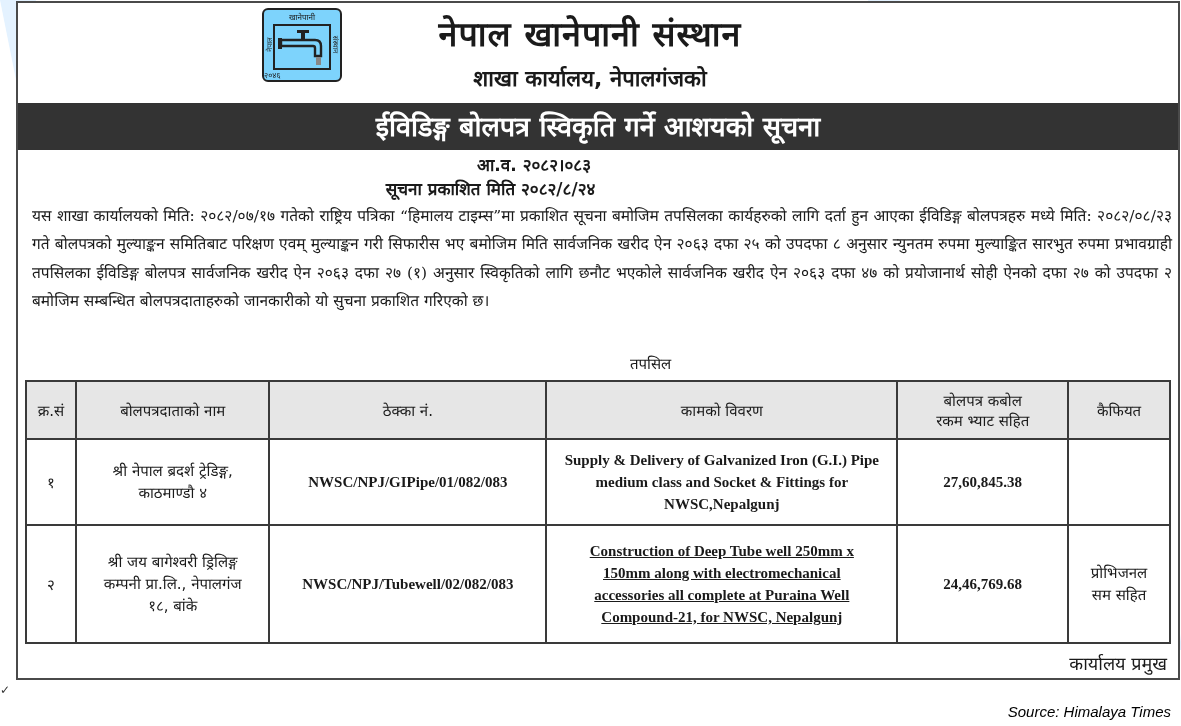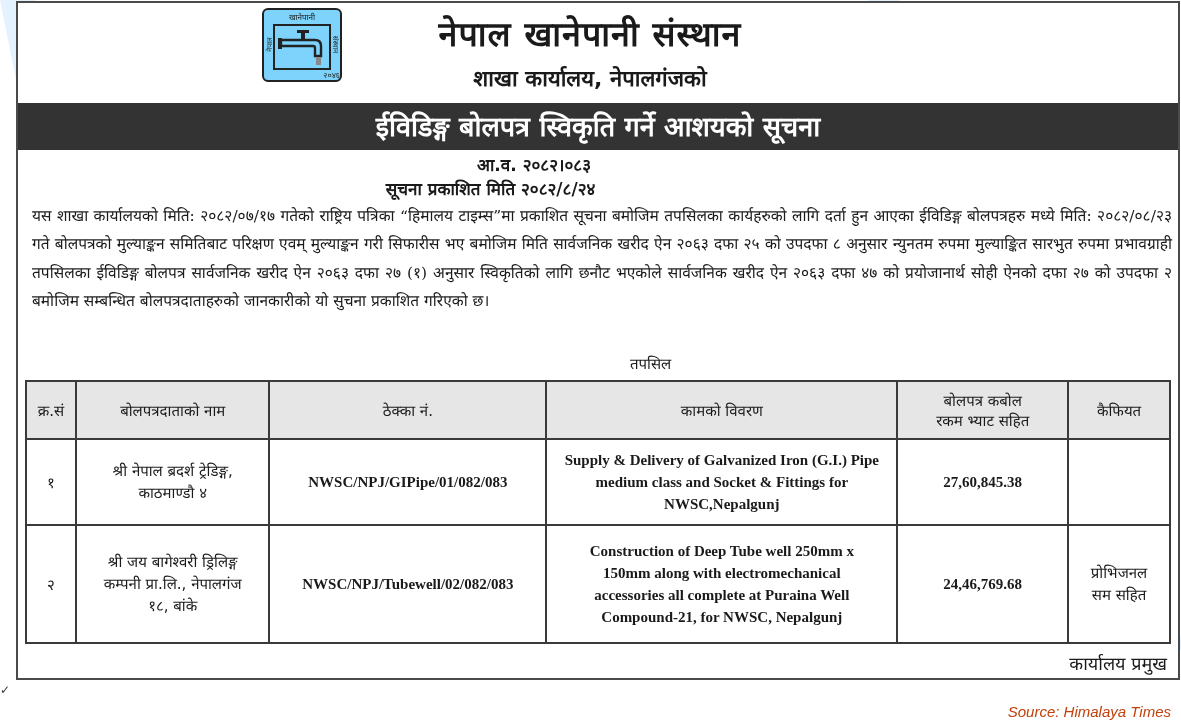--- a/index.html
+++ b/index.html
@@ -29,21 +29,21 @@
   
   .logo {
     position: absolute; left: 262px; top: 8px; width: 80px; height: 74px;
     border: 2px solid #222; border-radius: 6px; background: #7dd3fc; z-index: 2;
   }
   .logo-inner {
     position: absolute; left: 9px; top: 14px; width: 58px; height: 46px;
     border: 2px solid #222;
   }
   .logo-top { position: absolute; left: 0; right: 0; top: 1px; text-align: center; font-size: 8px; }
-  .logo-bottom { position: absolute; left: 0; right: 0; bottom: 0px; text-align: right; font-size: 8px; }
+  .logo-bottom { position: absolute; left: 0; right: 0; bottom: 0px; text-align: left; font-size: 8px; }
   .logo-left { position: absolute; left: -2px; top: 30px; font-size: 7px; transform: rotate(-90deg); }
   .logo-right { position: absolute; right: -4px; top: 30px; font-size: 7px; transform: rotate(90deg); }
 
   .org-title {
     position: absolute; left: 360px; top: 10px; width: 460px; text-align: center;
     font-size: 34px; font-weight: bold; letter-spacing: 1px; z-index: 2;
   }
   .org-sub {
     position: absolute; left: 360px; top: 62px; width: 460px; text-align: center;
     font-size: 22px; font-weight: bold; z-index: 2;
@@ -78,21 +78,21 @@
   .en-bold { font-family: "Liberation Serif", serif; font-weight: bold; font-size: 16.5px; line-height: 22px; }
   .contract { font-family: "Liberation Serif", serif; font-weight: bold; font-size: 16.5px; }
   .amount { font-family: "Liberation Serif", serif; font-weight: bold; font-size: 17px; }
   tr.r1 td { height: 86px; }
   tr.r2 td { height: 118px; }
   .np-cell { line-height: 22px; }
 
   .signature { position: absolute; right: 14px; top: 651px; font-size: 18px; z-index: 2; }
   .source {
     position: absolute; right: 10px; top: 703px;
-    font-family: "Liberation Sans", sans-serif; font-style: italic; font-size: 15px; color: #c2410c;
+    font-family: "Liberation Sans", sans-serif; font-style: italic; font-size: 15px; color: #000000;
   }
   .edge-mark { position: absolute; left: 0px; top: 683px; font-size: 12px; color: #333; }
 </style>
 </head>
 <body>
 
 <div class="wm" style="left:0;top:0;width:1181px;height:726px;">
   <div class="wm-text">Suchana</div>
   <div class="wm-sub">Redefining how you access local news</div>
   <div class="wm-arrow" style="left:0;top:0;border-left:18px solid transparent;border-right:18px solid transparent;border-top:90px solid #1e90ff;"></div>
@@ -155,21 +155,21 @@
       <td class="np-cell" style="padding:3px 22px;">श्री नेपाल ब्रदर्श ट्रेडिङ्ग, काठमाण्डौ ४</td>
       <td class="contract">NWSC/NPJ/GIPipe/01/082/083</td>
       <td class="en-bold">Supply &amp; Delivery of Galvanized Iron (G.I.) Pipe medium class and Socket &amp; Fittings for NWSC,Nepalgunj</td>
       <td class="amount">27,60,845.38</td>
       <td></td>
     </tr>
     <tr class="r2">
       <td>२</td>
       <td class="np-cell" style="padding:3px 18px;border-radius:14px;">श्री जय बागेश्वरी ड्रिलिङ्ग कम्पनी प्रा.लि., नेपालगंज १८, बांके</td>
       <td class="contract">NWSC/NPJ/Tubewell/02/082/083</td>
-      <td class="en-bold" style="padding:3px 26px;">Construction of  Deep Tube well 250mm x 150mm along with electromechanical accessories all complete at Puraina Well Compound-21, for NWSC, Nepalgunj</td>
+      <td class="en-bold" style="padding:3px 26px;text-decoration:underline;">Construction of  Deep Tube well 250mm x 150mm along with electromechanical accessories all complete at Puraina Well Compound-21, for NWSC, Nepalgunj</td>
       <td class="amount">24,46,769.68</td>
       <td class="np-cell" style="padding:2px 10px;">प्रोभिजनल सम सहित</td>
     </tr>
   </tbody>
 </table>
 
 <div class="signature">कार्यालय प्रमुख</div>
 <div class="edge-mark">✓</div>
 <div class="source">Source: Himalaya Times</div>
 

